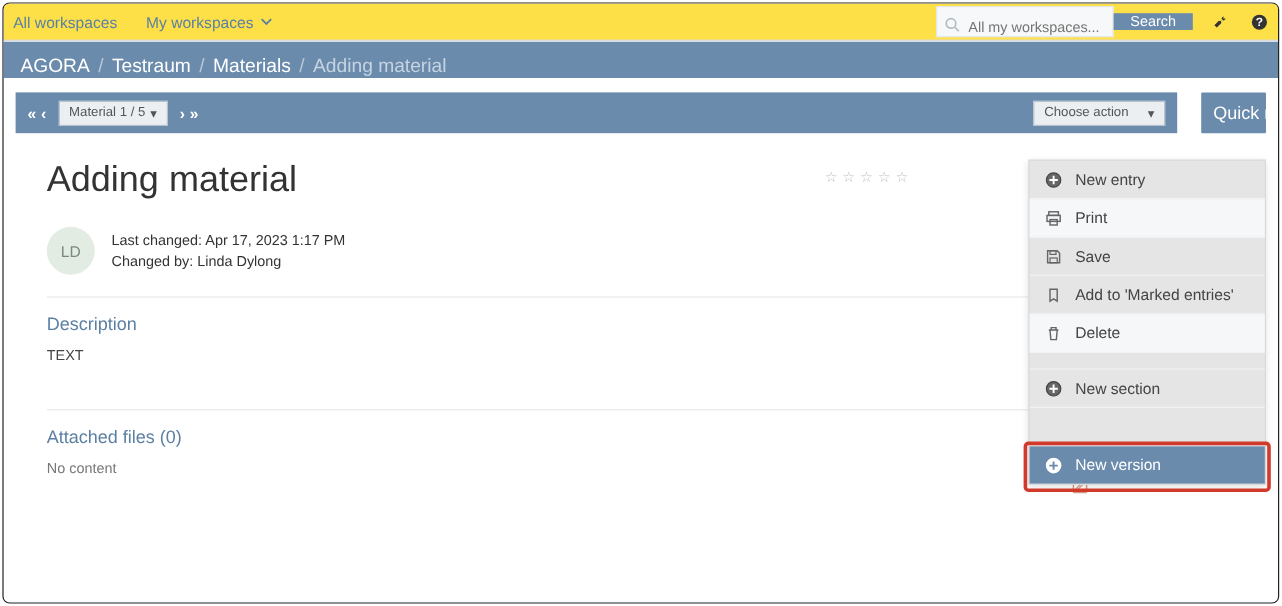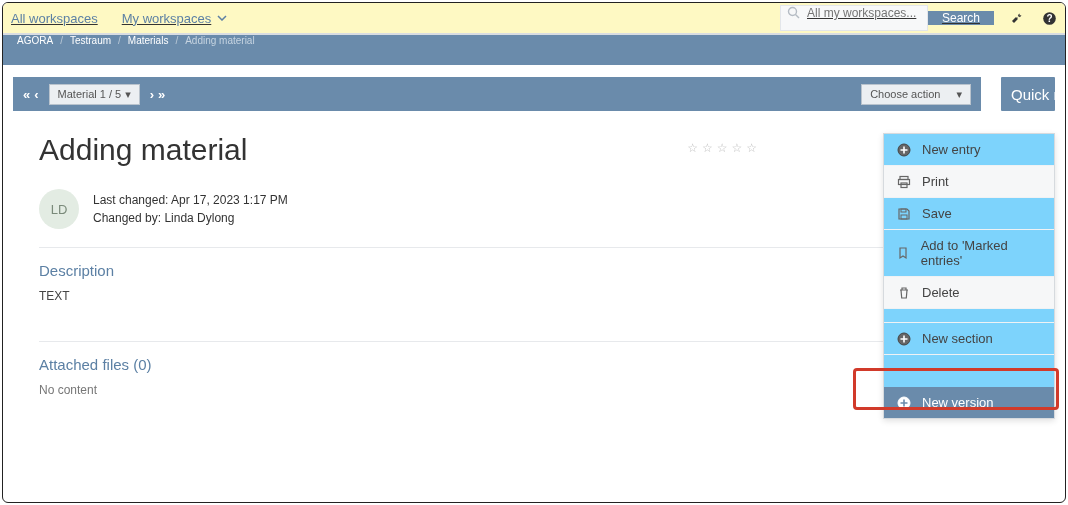--- a/index.html
+++ b/index.html
@@ -1,32 +1,32 @@
 <!DOCTYPE html>
 <html><head>
 <meta charset="utf-8">
 <style>
   * { box-sizing: border-box; margin: 0; padding: 0; }
   body { font-family: -apple-system, BlinkMacSystemFont, "Segoe UI", Arial, sans-serif; font-size: 13px; color: #333; background: #fff; width: 1068px; height: 505px; overflow: hidden; position: relative; border-radius: 6px; }
   .frame { position: absolute; inset: 2px; border: 1px solid #222; border-radius: 6px; overflow: hidden; background: #fff; }
 
   
-  .topbar { display: flex; align-items: center; height: 32px; border-bottom: 2px solid #d9dde2; padding: 0 8px; background: #fef9c3; text-decoration: underline; }
+  .topbar { display: flex; align-items: center; height: 32px; border-bottom: 2px solid #d9dde2; padding: 0 8px; background: #fde047; }
   .topbar .tabs { display: flex; gap: 24px; align-items: center; }
   .topbar .tab { color: #5c80a4; font-size: 13px; cursor: pointer; display: flex; align-items: center; gap: 6px; }
   .topbar .spacer { flex: 1; }
-  .searchwrap { height: 26px; background: #f7f8f9; border: 1px solid #e3e6ea; display: flex; align-items: flex-start; }
+  .searchwrap { height: 26px; background: #f7f8f9; border: 1px solid #e3e6ea; display: flex; align-items: flex-end; }
   .searchwrap .sicon { width: 26px; text-align: center; color: #b5bcc4; }
   .searchwrap input { border: none; background: transparent; outline: none; width: 120px; font-size: 12px; color: #666; }
   .searchbtn { background: #6a8bab; color: #fff; border: none; height: 14px; padding: 0 14px; font-size: 12px; cursor: pointer; }
   .topicons { display: flex; align-items: center; gap: 18px; margin-left: 16px; color: #333; }
   .topicons span, .topicons svg { cursor: pointer; }
 
   
-  .crumbbar { background: #6a8bab; color: #cfdbe6; height: 30px; display: flex; align-items: flex-start; padding: 0 10px; font-size: 10px; }
+  .crumbbar { background: #6a8bab; color: #cfdbe6; height: 30px; display: flex; align-items: flex-end; padding: 0 10px; font-size: 16px; }
   .crumbbar a { color: #fff; text-decoration: none; margin: 0 4px; cursor: pointer; }
   .crumbbar .sep { color: #b9c8d6; margin: 0 3px; }
   .crumbbar .cur { color: #c6d4e1; margin-left: 4px; }
 
   
   .work { padding: 12px 10px; display: flex; gap: 20px; }
 
   .panel { flex: 1; background: #fff; }
   .panelhead { background: #6a8bab; height: 34px; display: flex; align-items: center; padding: 0 10px; }
   .panelhead .navicons { color: #fff; display: flex; align-items: center; gap: 4px; font-weight: bold; }
@@ -45,21 +45,21 @@
   .divider { border-top: 1px solid #e7e9ec; margin: 0 0 14px 0; }
 
   .sectitle { color: #5c80a4; font-size: 15px; margin-bottom: 10px; }
   .content-text { font-size: 12px; color: #444; margin-bottom: 38px; }
   .nocontent { font-size: 12px; color: #777; }
 
   
   .rightcol { width: 54px; background: #6a8bab; height: 34px; color: #fff; display: flex; align-items: center; padding-left: 10px; font-size: 15px; border-radius: 1px; overflow: hidden; white-space: nowrap; }
 
   
-  .dropdown { position: absolute; top: 130px; right: 10px; width: 172px; background: #7dd3fc; border: 1px solid #d6dade; box-shadow: 0 2px 6px rgba(0,0,0,0.12); z-index: 20; }
+  .dropdown { position: absolute; top: 130px; right: 10px; width: 198px; background: #e5e5e5; border: 1px solid #d6dade; box-shadow: 0 2px 6px rgba(0,0,0,0.12); z-index: 20; }
   .dropdown .item { display: flex; align-items: center; gap: 10px; padding: 8px 12px; font-size: 13px; color: #444; cursor: pointer; border-bottom: 1px solid #f0f2f4; }
   .dropdown .item.shade { background: #f6f7f8; }
   .dropdown .item:last-child { border-bottom: none; margin-top: 32px; }
   .dropdown .gap { height: 14px; border-bottom: 1px solid #f0f2f4; }
   .dropdown .item.active { background: #6a8bab; color: #fff; }
   .dropdown .iconbox { width: 16px; display: flex; justify-content: center; color: inherit; }
   .dropdown .iconbox svg { stroke: currentColor; fill: none; }
   .ring { position: absolute; border: 3px solid #d13a2a; border-radius: 4px; top: 365px; right: 6px; width: 206px; height: 42px; z-index: 30; pointer-events: none; }
 
   .chev { display:inline-block; transform: translateY(0px); }

